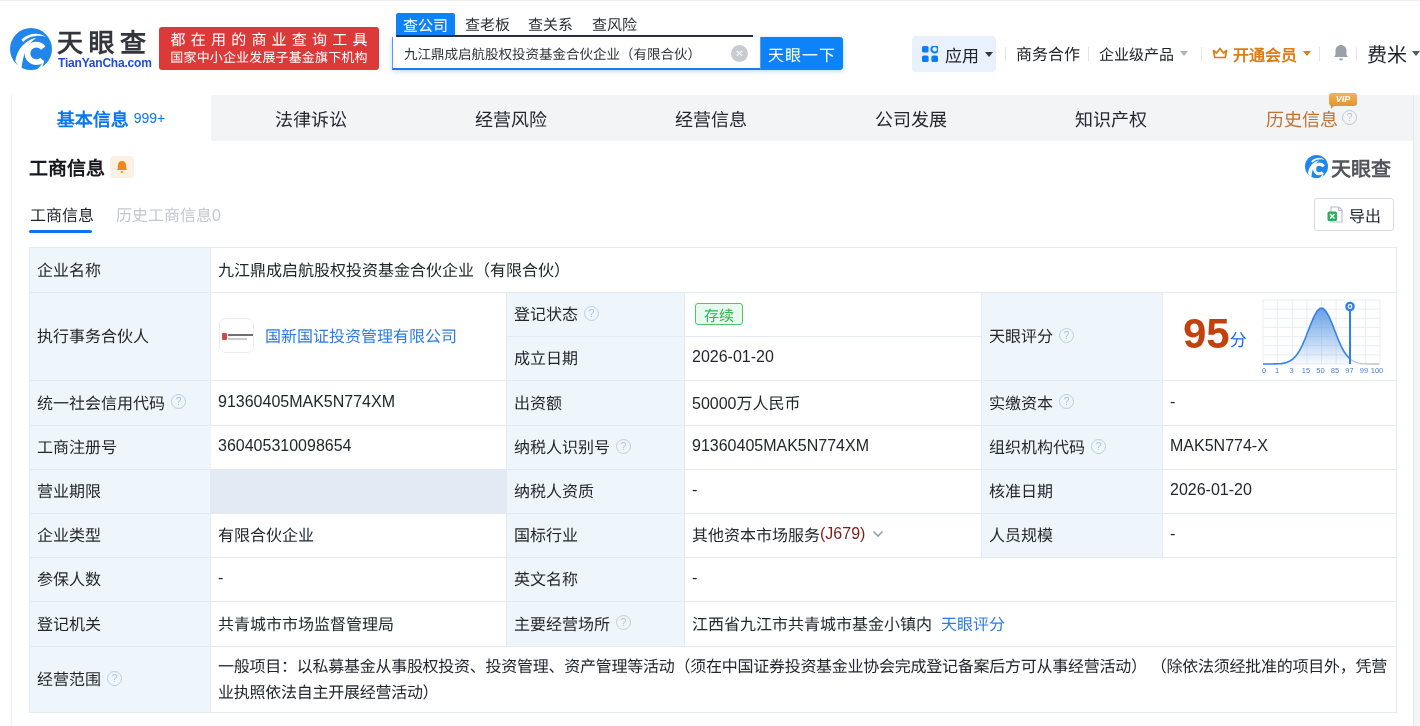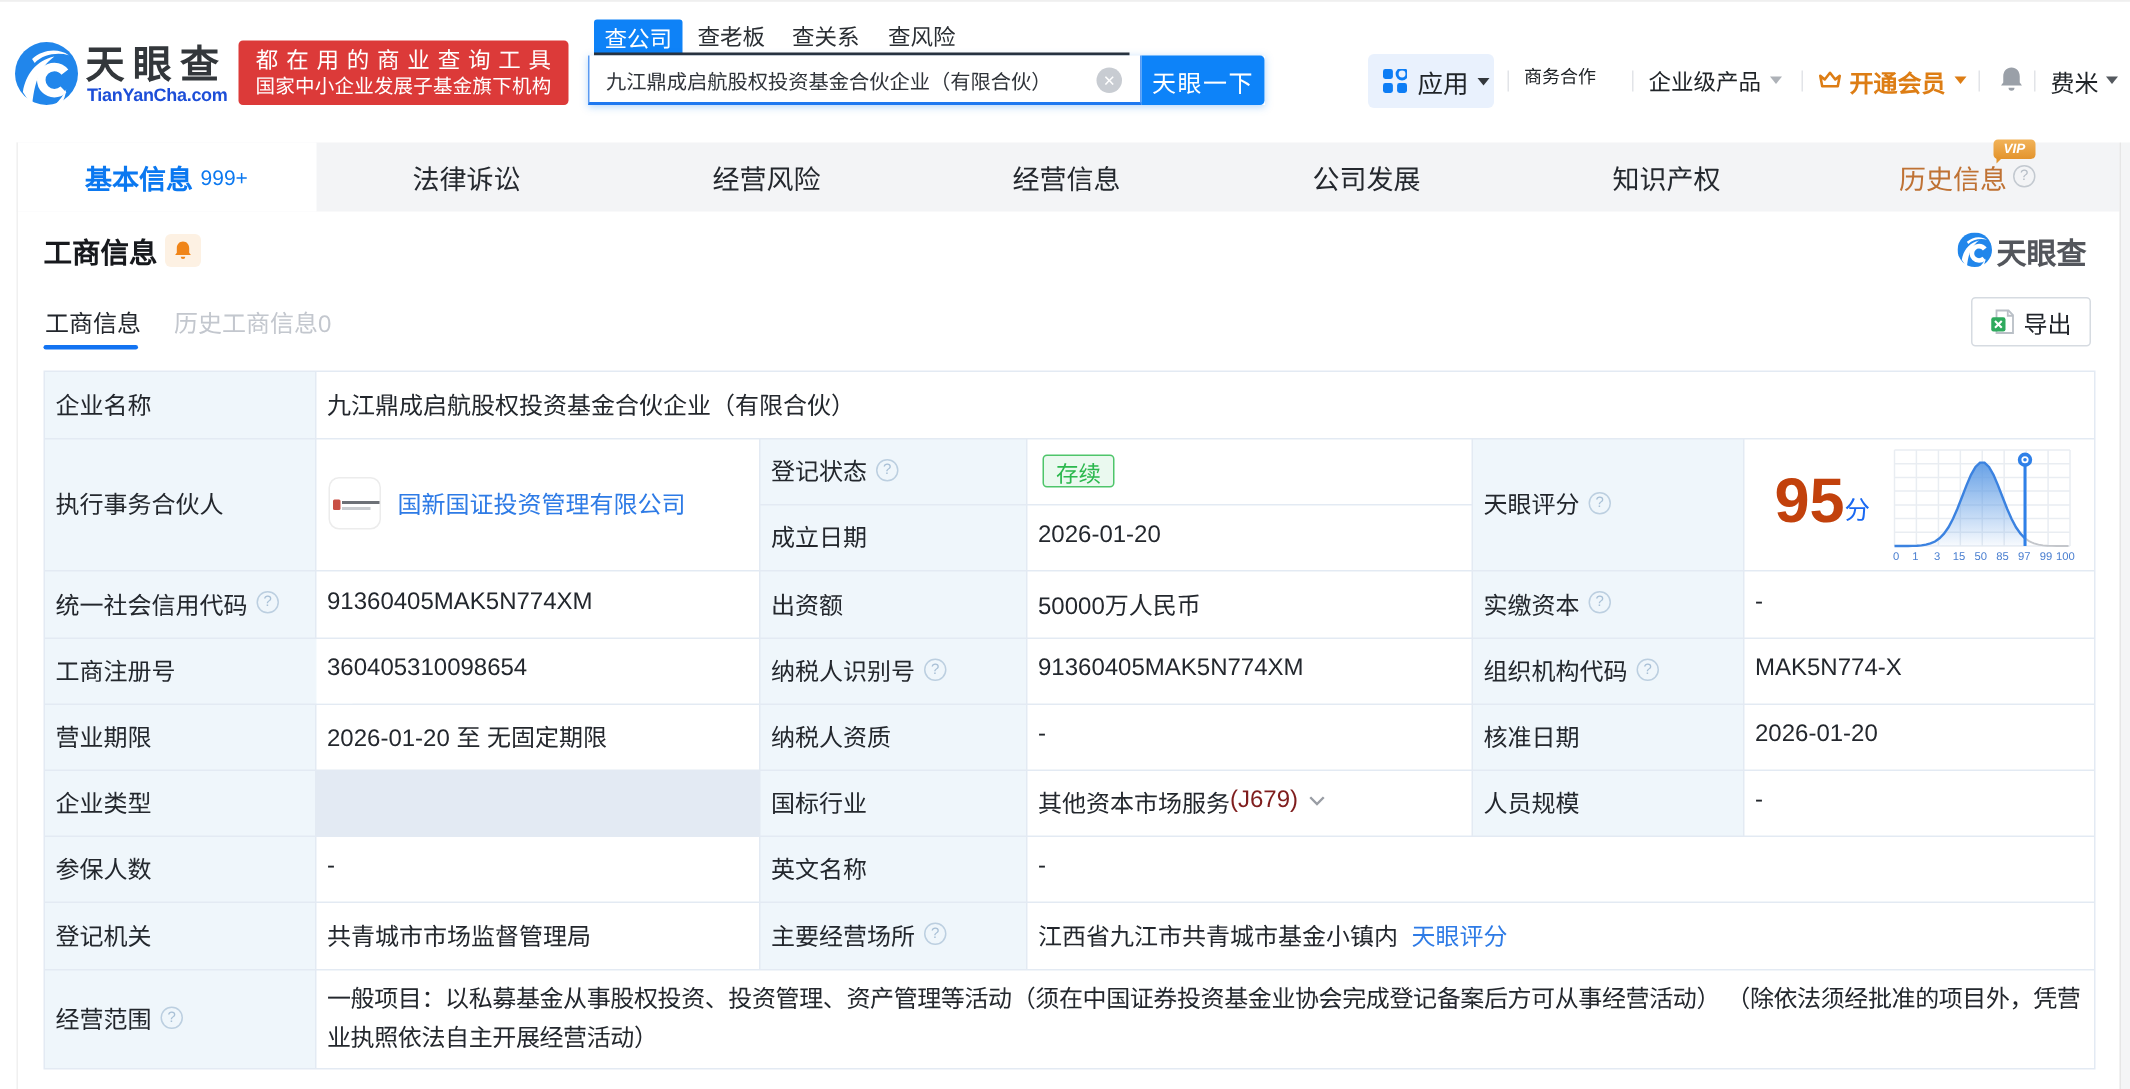--- a/index.html
+++ b/index.html
@@ -58,38 +58,38 @@
   <svg width="16" height="16" viewBox="0 0 16 16">
     <rect x="0" y="0" width="6.6" height="6.6" rx="1.6" fill="#0d7df5"></rect>
     <circle cx="12.7" cy="3.3" r="3.3" fill="none" stroke="#0d7df5" stroke-width="2"></circle>
     <rect x="0" y="9.4" width="6.6" height="6.6" rx="1.6" fill="#0d7df5"></rect>
     <rect x="9.4" y="9.4" width="6.6" height="6.6" rx="1.6" fill="#0d7df5"></rect>
   </svg>
   <span style="font-size:17px;color:#202428;margin:0 6px 0 7px">应用</span>
   <span class="caret"></span>
 </div>
 <div class="sep" style="left:1005px"></div>
-<div class="abs" style="left:1016px;top:41px;font-size:12px;color:#202428">商务合作</div>
+<div class="abs" style="left:1016px;top:41px;font-size:16px;color:#202428">商务合作</div>
 <div class="sep" style="left:1088px"></div>
 <div class="abs flex" style="left:1099px;top:45px;font-size:15px;color:#202428;height:17px">企业级产品<span class="caret" style="border-top-color:#aeb2b8;margin-left:6px"></span></div>
 <div class="sep" style="left:1201px"></div>
 <div class="abs flex" style="left:1212px;top:44px;height:19px">
   <svg width="16" height="15" viewBox="0 0 16 15" style="margin-right:5px">
     <path d="M1.5 4.5 L4.5 7 L8 2.5 L11.5 7 L14.5 4.5 L13.2 11.5 L2.8 11.5 Z" fill="none" stroke="#dd7d14" stroke-width="1.7" stroke-linejoin="round"></path>
   </svg>
   <span style="font-size:16px;font-weight:bold;color:#dd7d14">开通会员</span>
   <span class="caret" style="border-top-color:#dd7d14;margin-left:6px"></span>
 </div>
 <div class="sep" style="left:1319px"></div>
 <svg class="abs" style="left:1333px;top:44px" width="16" height="18" viewBox="0 0 16 18">
   <path d="M8 1 C4.7 1 2.5 3.5 2.5 7 L2.5 11 L1 13 L15 13 L13.5 11 L13.5 7 C13.5 3.5 11.3 1 8 1 Z" fill="#9aa0a8"></path>
   <path d="M6 14.5 a2 2 0 0 0 4 0 Z" fill="#9aa0a8"></path>
 </svg>
 <div class="sep" style="left:1356px"></div>
-<div class="abs flex" style="left:1367px;top:45px;font-size:16px;color:#202428;height:17px">费米<span class="caret" style="border-top-color:#55595f;margin-left:5px"></span></div>
+<div class="abs flex" style="left:1367px;top:45px;font-size:20px;color:#202428;height:17px">费米<span class="caret" style="border-top-color:#55595f;margin-left:5px"></span></div>
 
 <div class="abs" style="left:11px;top:95px;width:1402px;height:46px;background:#f3f4f6"></div>
 <div class="abs" style="left:11px;top:95px;width:200px;height:46px;background:#fff"></div>
 <div class="abs flex" style="left:11px;top:95px;width:200px;height:46px;justify-content:center">
   <span style="font-size:18px;font-weight:bold;color:#0b78f0">基本信息</span>
   <span style="font-size:14px;color:#0b78f0;margin-left:5px">999+</span>
 </div>
 <div class="abs flex" style="left:211px;top:95px;width:200px;height:46px;justify-content:center;font-size:18px;color:#24282e">法律诉讼</div>
 <div class="abs flex" style="left:411px;top:95px;width:200px;height:46px;justify-content:center;font-size:18px;color:#24282e">经营风险</div>
 <div class="abs flex" style="left:611px;top:95px;width:200px;height:46px;justify-content:center;font-size:18px;color:#24282e">经营信息</div>
@@ -190,27 +190,27 @@
   <div class="cell val" style="left:1134px;top:134px;width:233px;height:44px">-</div>
 
   <div class="cell lab" style="left:1px;top:179px;width:205px;height:43px">工商注册号</div>
   <div class="cell val" style="left:182px;top:179px;width:295px;height:43px">360405310098654</div>
   <div class="cell lab" style="left:478px;top:179px;width:177px;height:43px">纳税人识别号<span class="q">?</span></div>
   <div class="cell val" style="left:656px;top:179px;width:296px;height:43px">91360405MAK5N774XM</div>
   <div class="cell lab" style="left:953px;top:179px;width:180px;height:43px">组织机构代码<span class="q">?</span></div>
   <div class="cell val" style="left:1134px;top:179px;width:233px;height:43px">MAK5N774-X</div>
 
   <div class="cell lab" style="left:1px;top:223px;width:180px;height:43px">营业期限</div>
-  <div class="cell val" style="left:182px;top:223px;width:295px;height:43px">2026-01-20 至 无固定期限</div>
   <div class="cell lab" style="left:478px;top:223px;width:177px;height:43px">纳税人资质</div>
   <div class="cell val" style="left:656px;top:223px;width:296px;height:43px">-</div>
   <div class="cell lab" style="left:953px;top:223px;width:180px;height:43px">核准日期</div>
   <div class="cell val" style="left:1134px;top:223px;width:233px;height:43px">2026-01-20</div>
 
   <div class="cell lab" style="left:1px;top:267px;width:180px;height:43px">企业类型</div>
+  <div class="cell val" style="left:182px;top:267px;width:295px;height:43px">有限合伙企业</div>
   <div class="cell lab" style="left:478px;top:267px;width:177px;height:43px">国标行业</div>
   <div class="cell val" style="left:656px;top:267px;width:296px;height:43px">其他资本市场服务<span style="color:#7f1d1d">(J679)</span><svg width="12" height="8" viewBox="0 0 12 8" style="margin-left:7px">
         <path d="M1.5 1.5 L6 6 L10.5 1.5" fill="none" stroke="#999da4" stroke-width="1.6"></path>
       </svg></div>
   <div class="cell lab" style="left:953px;top:267px;width:180px;height:43px">人员规模</div>
   <div class="cell val" style="left:1134px;top:267px;width:233px;height:43px">-</div>
 
   <div class="cell lab" style="left:1px;top:311px;width:180px;height:43px">参保人数</div>
   <div class="cell val" style="left:182px;top:311px;width:295px;height:43px">-</div>
   <div class="cell lab" style="left:478px;top:311px;width:177px;height:43px">英文名称</div>

